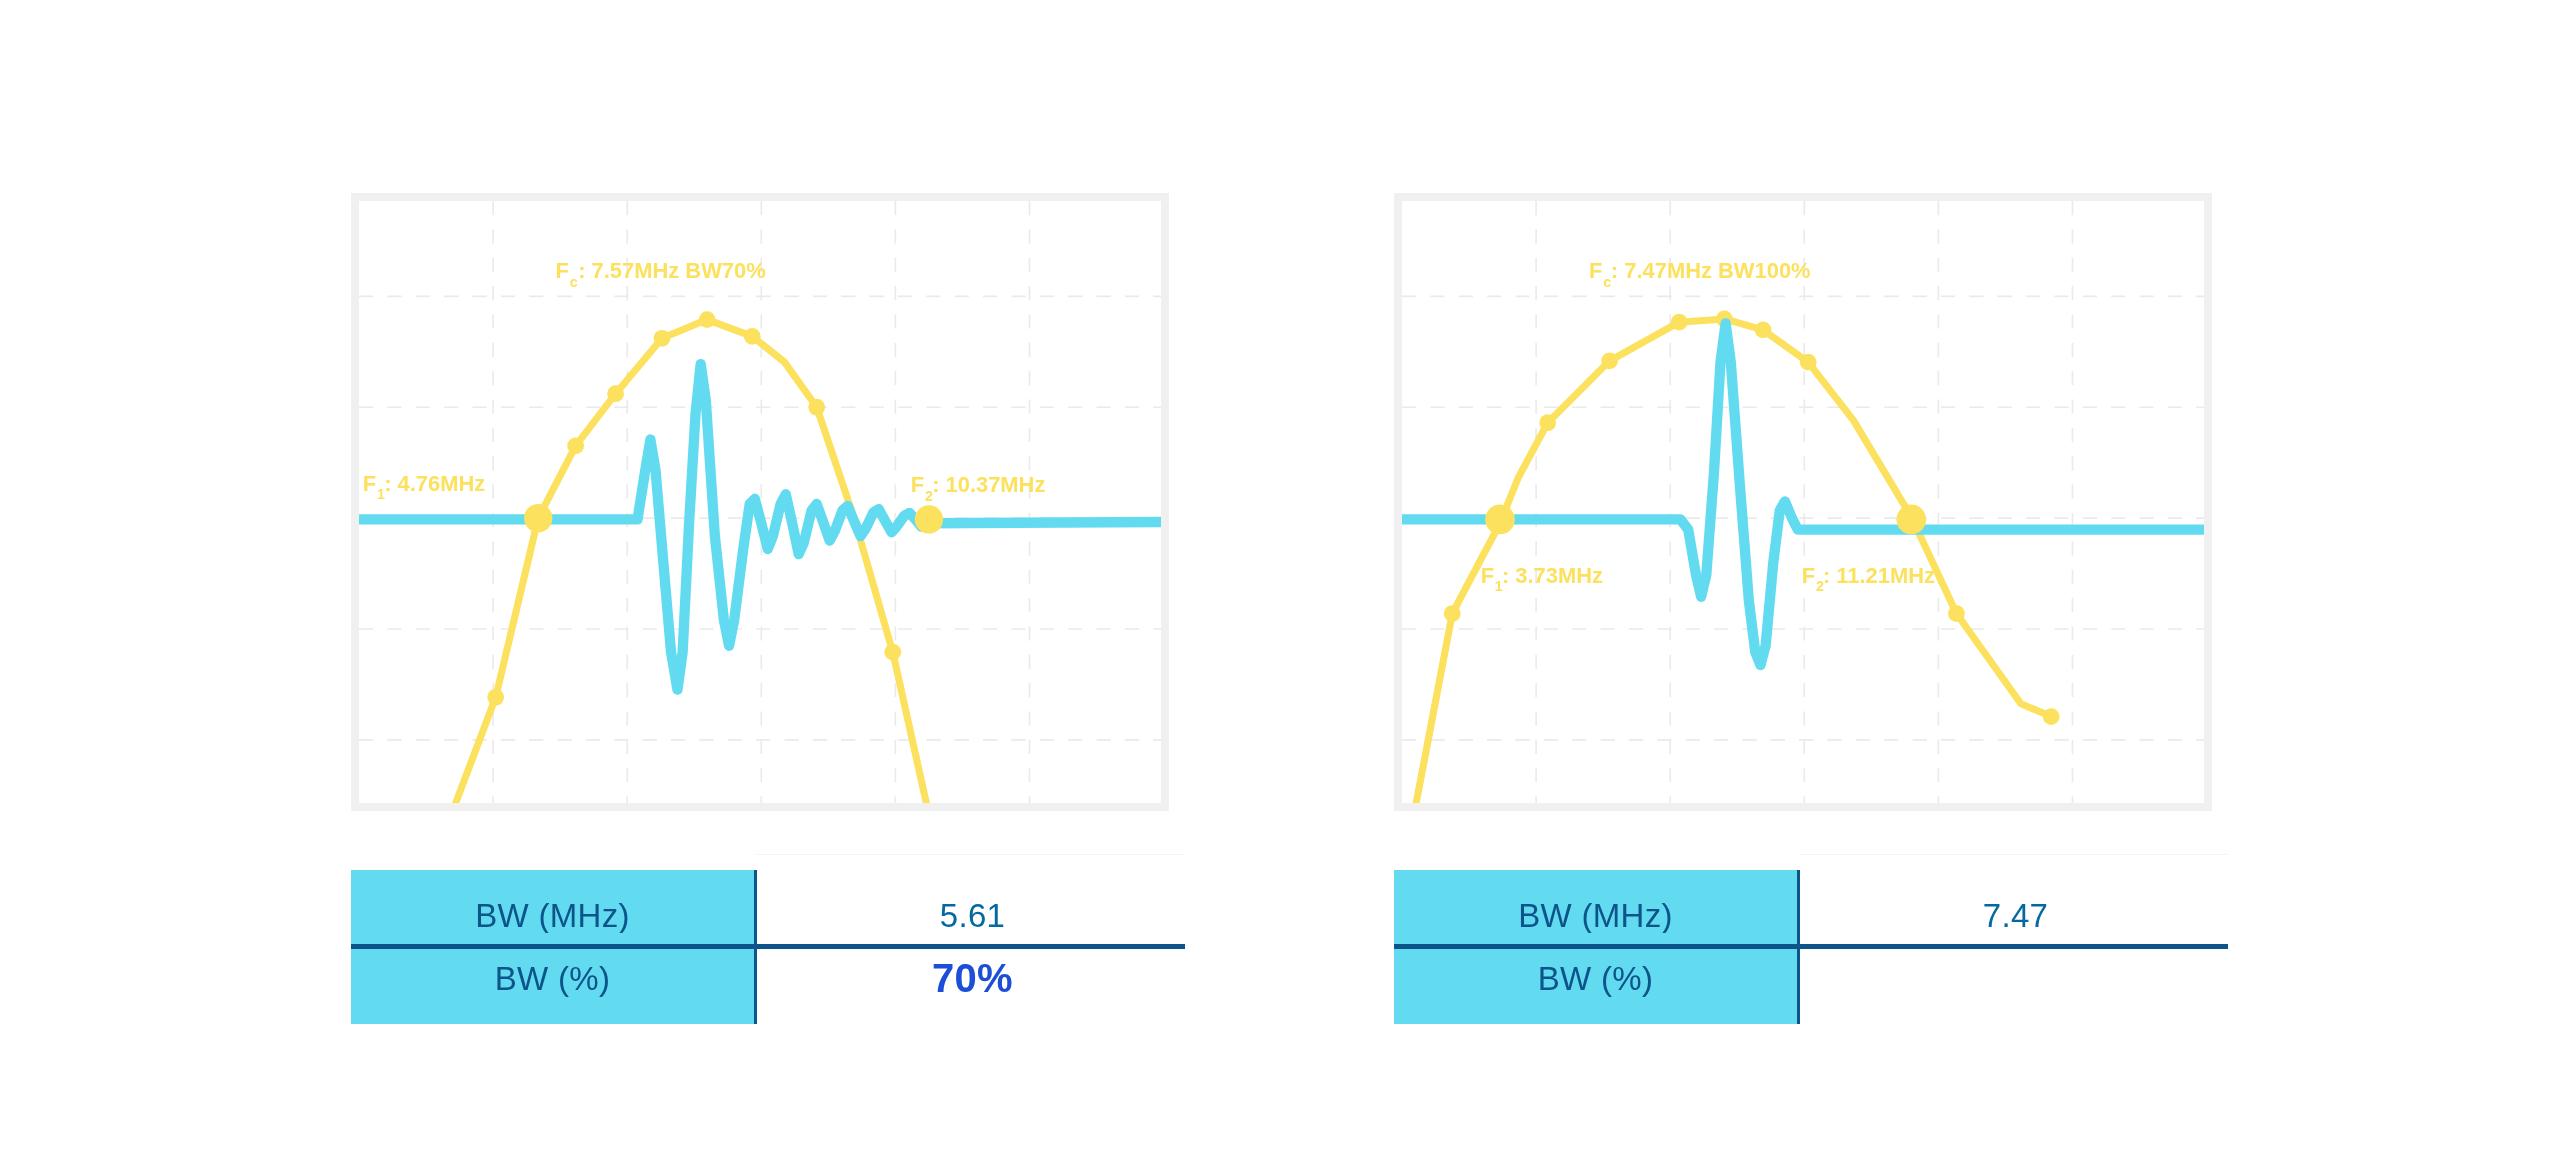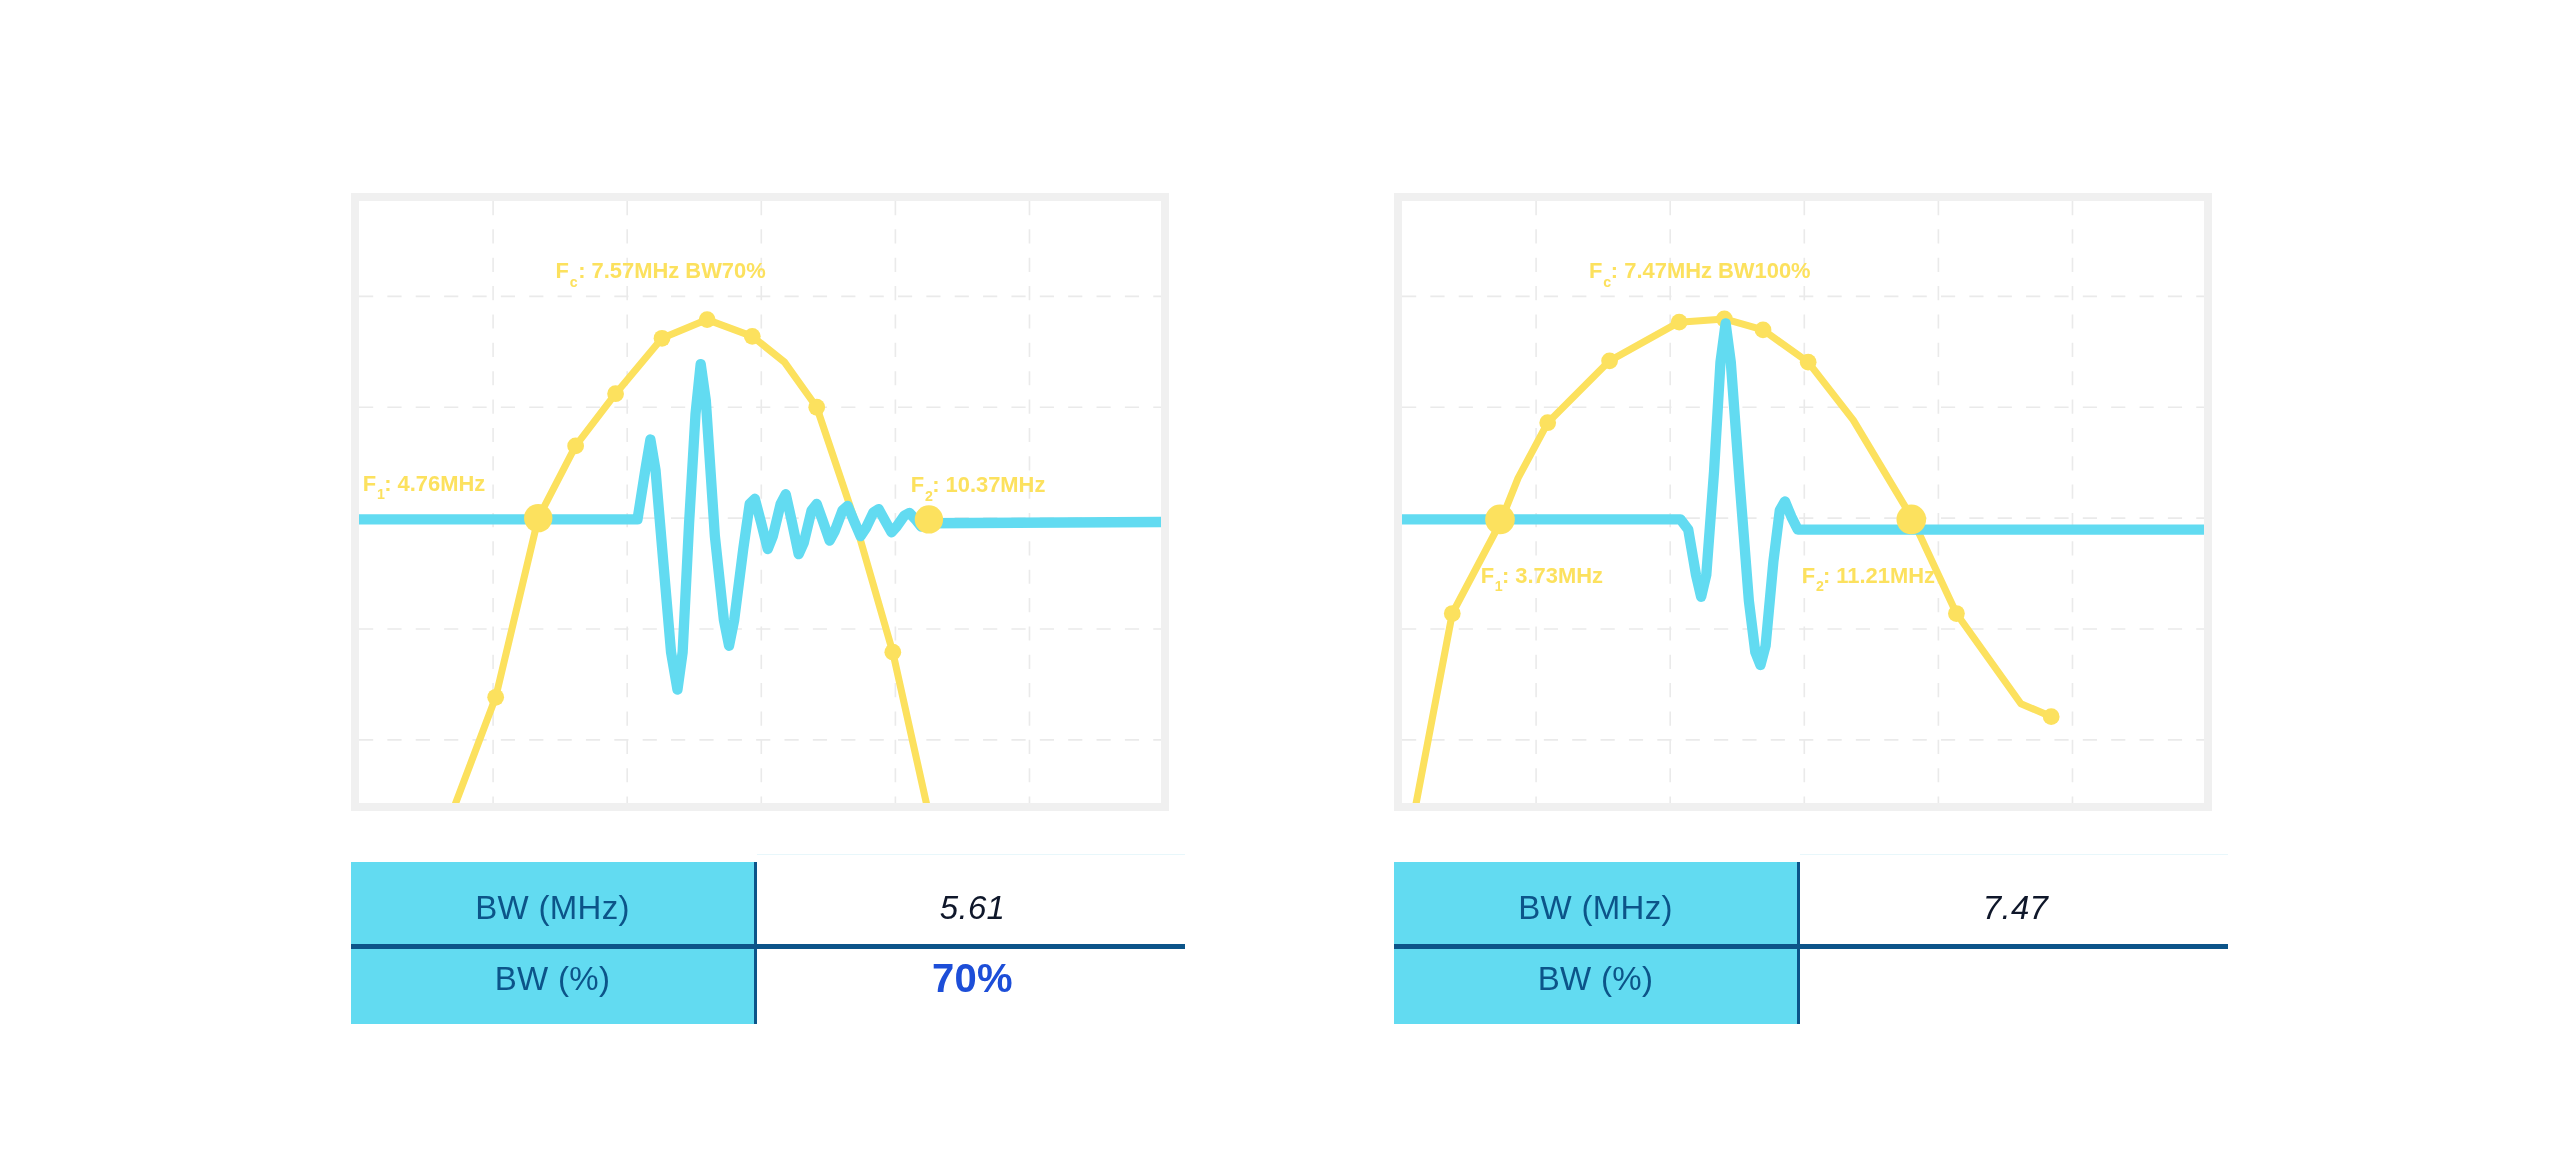--- a/index.html
+++ b/index.html
@@ -55,21 +55,21 @@
     width: 837px;
     height: 183px;
   }
   .bw-table .row {
     position: absolute;
     left: 0;
     width: 100%;
     height: 91px;
     display: flex;
   }
-  .bw-table .row.r1 { top: 8px; }
+  .bw-table .row.r1 { top: 16px; }
   .bw-table .row.r2 { top: 79px; }
 
   .cell-label {
     width: 406px;
     background: #62dbf1;
     display: flex;
     align-items: center;
     justify-content: center;
     color: #0c5489;
     font-size: 33px;
@@ -78,24 +78,23 @@
     border-right: 3.2px solid #0c5489;
   }
   .cell-value {
     flex: 1;
     display: flex;
     align-items: center;
     justify-content: center;
     box-sizing: border-box;
   }
   .cell-value .num {
-    color: #0f172a;
+    color: #0369a1;
     font-size: 33px;
     letter-spacing: 0.3px;
-    font-style: italic;
   }
   .cell-value .pct {
     color: #1d4ed8;
     font-size: 40px;
     font-weight: bold;
     letter-spacing: 0.3px;
   }
   .mid-rule {
     position: absolute;
     left: 0;

